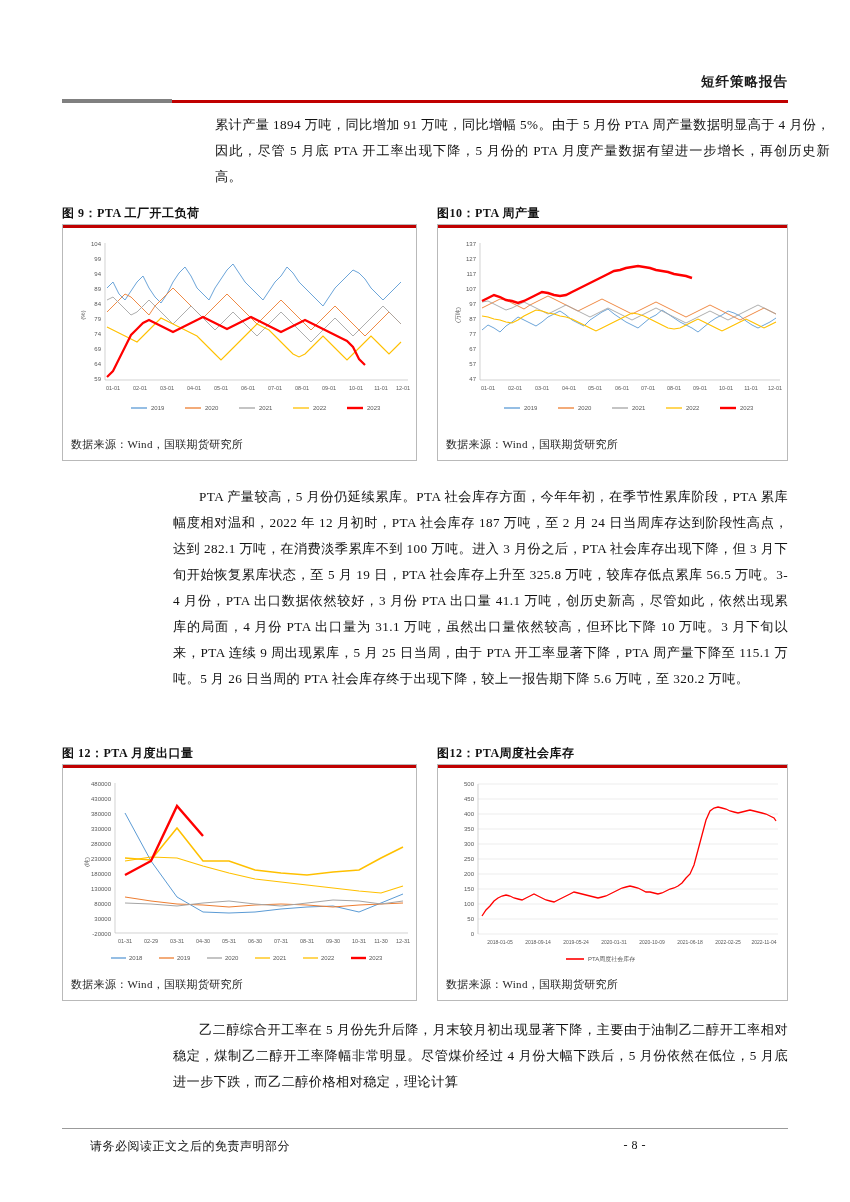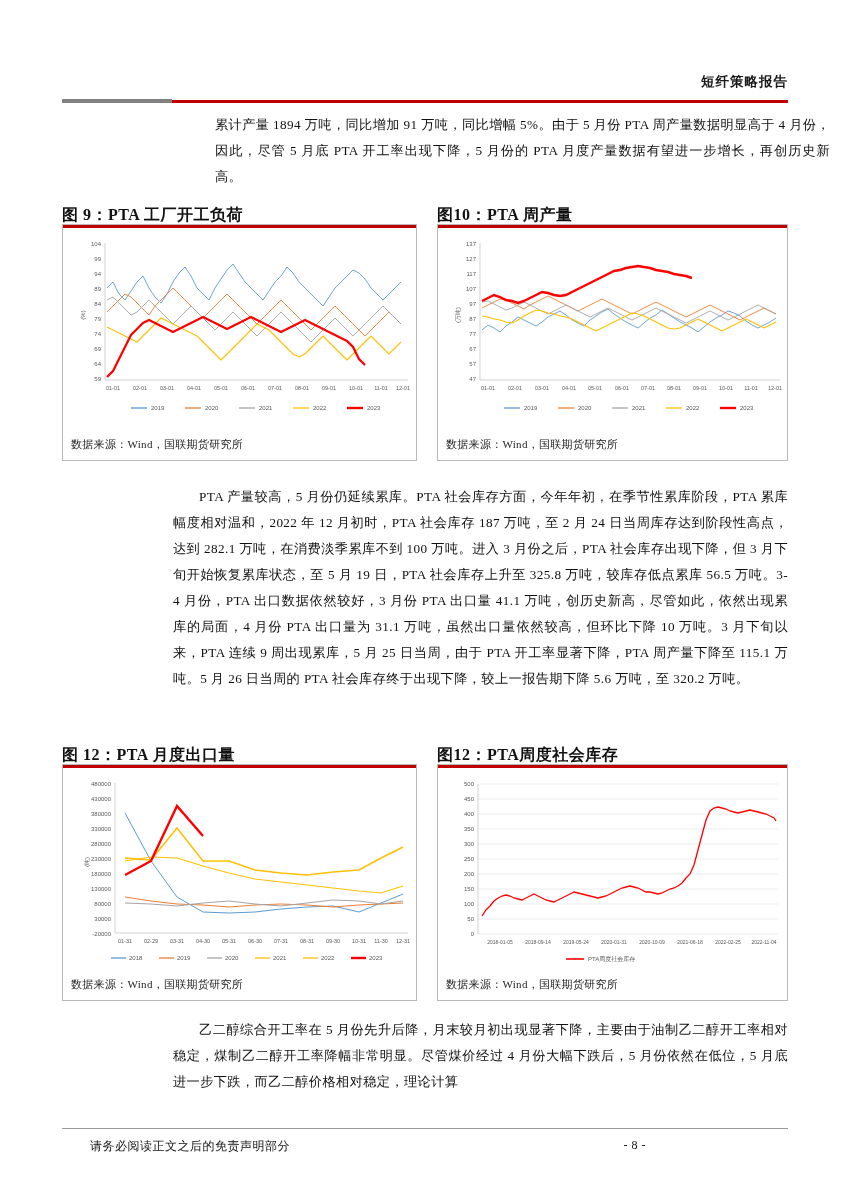--- a/index.html
+++ b/index.html
@@ -41,21 +41,21 @@
     font-size:13.2px;
     line-height:26px;
     text-align:justify;
     color:#111;
     letter-spacing:0.4px;
   }
   .para .indent{display:inline-block;width:26px;}
   
   .fig-title{
     position:absolute;
-    font-size:16px;
+    font-size:12px;
     font-weight:bold;
     color:#111;
     letter-spacing:0.5px;
   }
   .fig-box{
     position:absolute;
     border:1px solid #b9b9b9;
     background:#fff;
     box-sizing:border-box;
   }

